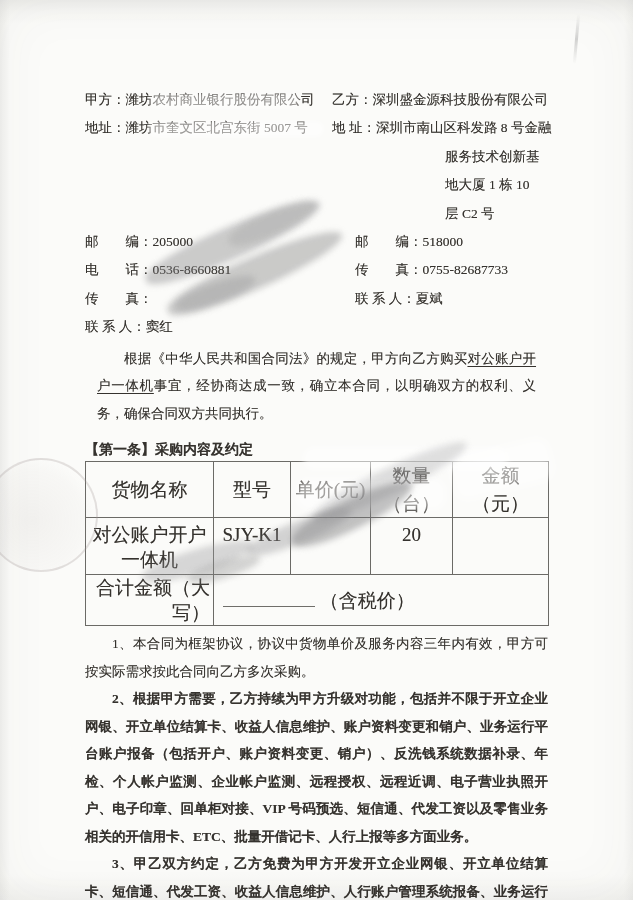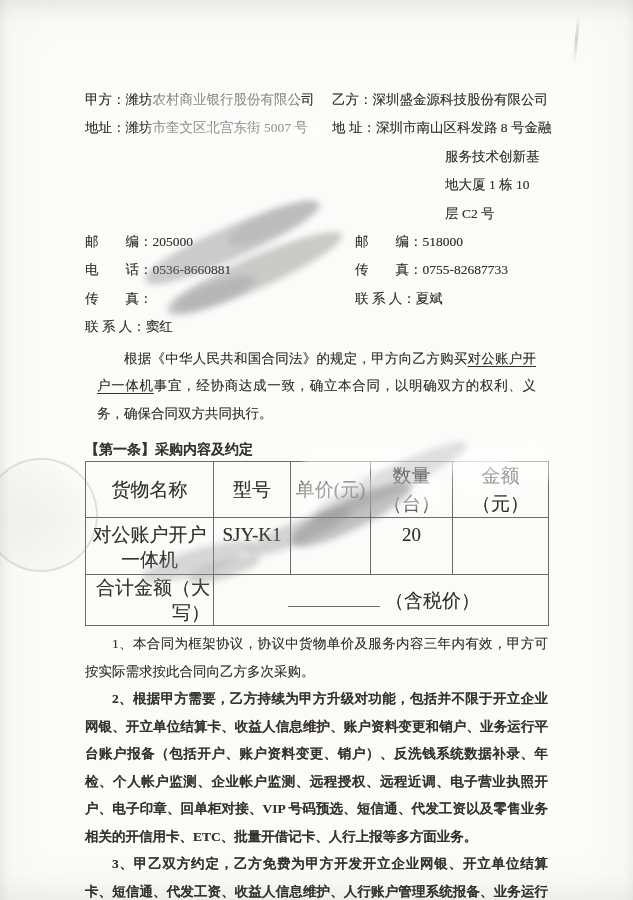--- a/index.html
+++ b/index.html
@@ -36,21 +36,21 @@
   .sec-title{font-weight:bold;font-size:14px;line-height:21px;margin-top:3px;}
   
   table.ctable{border-collapse:collapse;table-layout:fixed;width:463px;margin-top:1px;}
   .ctable td,.ctable th{
     border:1px solid #6b6a66;font-weight:normal;font-size:19px;
     padding:0 3px;color:#35322e;overflow:hidden;
   }
   .ctable th{height:26px;text-align:center;}
   .ctable .data-row td{height:52px;vertical-align:top;padding-top:4px;line-height:25px;}
   .ctable .data-row .c-center{text-align:center;}
-  .ctable .total-row td{height:25px;line-height:25px;text-align:center;}
+  .ctable .total-row td{height:25px;line-height:25px;}
   .ctable .total-row .t-label{text-align:right;}
   .faint-val{color:rgba(105,110,120,0.35);margin-top:35px;}
   .blank-ul{display:inline-block;width:92px;border-bottom:1px solid #6f6e6a;height:16px;vertical-align:baseline;margin-left:6px;}
   .clauses p{margin:4px 0 0 0;}
   .clauses p + p{margin-top:0;font-weight:bold;}
   
   .ov{position:absolute;pointer-events:none;}
   .sm{position:absolute;pointer-events:none;border-radius:46% 54% 52% 48%;}
   .sm-contact-a{left:138px;top:226px;width:190px;height:32px;transform:rotate(-24deg);background:rgba(131,131,133,0.40);filter:blur(3px);}
   .sm-contact-b{left:160px;top:257px;width:190px;height:32px;transform:rotate(-24deg);background:rgba(120,120,122,0.38);filter:blur(3px);}

